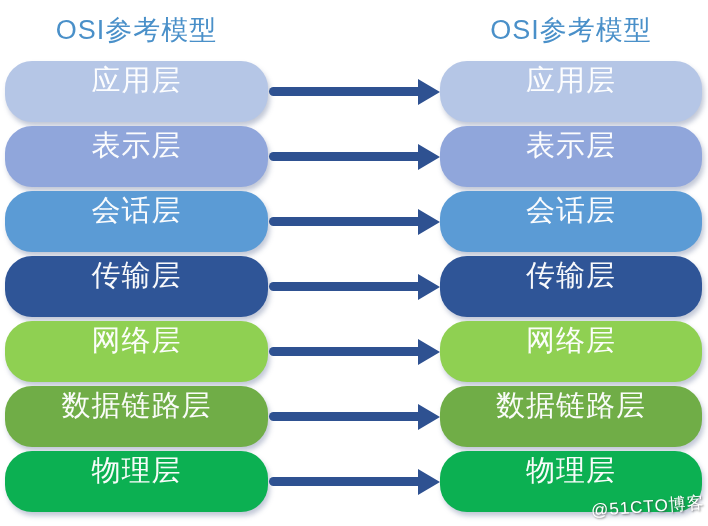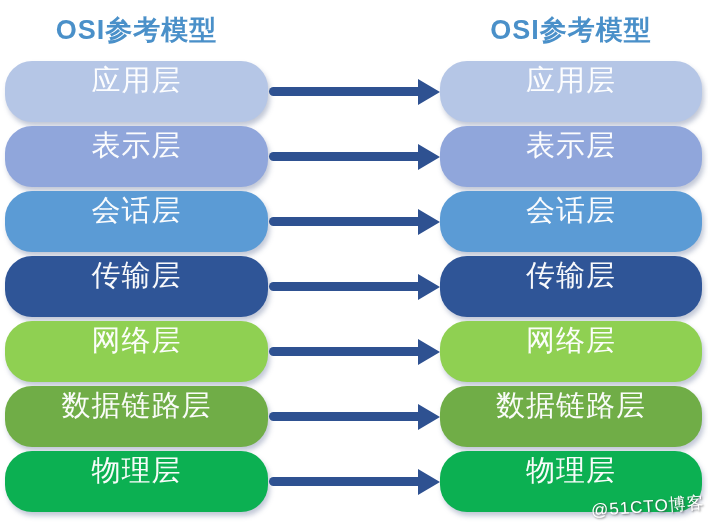--- a/index.html
+++ b/index.html
@@ -14,21 +14,21 @@
     background: #ffffff;
     overflow: hidden;
   }
   .col-title {
     position: absolute;
     top: 12px;
     height: 36px;
     line-height: 36px;
     text-align: center;
     font-size: 27px;
-    font-weight: 700;
+    font-weight: 400;
     letter-spacing: 1px;
   }
   .col-title.left  { left: 5px;   width: 263px; }
   .col-title.right { left: 440px; width: 262px; }
   .stack {
     position: absolute;
     top: 61px;
     display: flex;
     flex-direction: column;
   }

